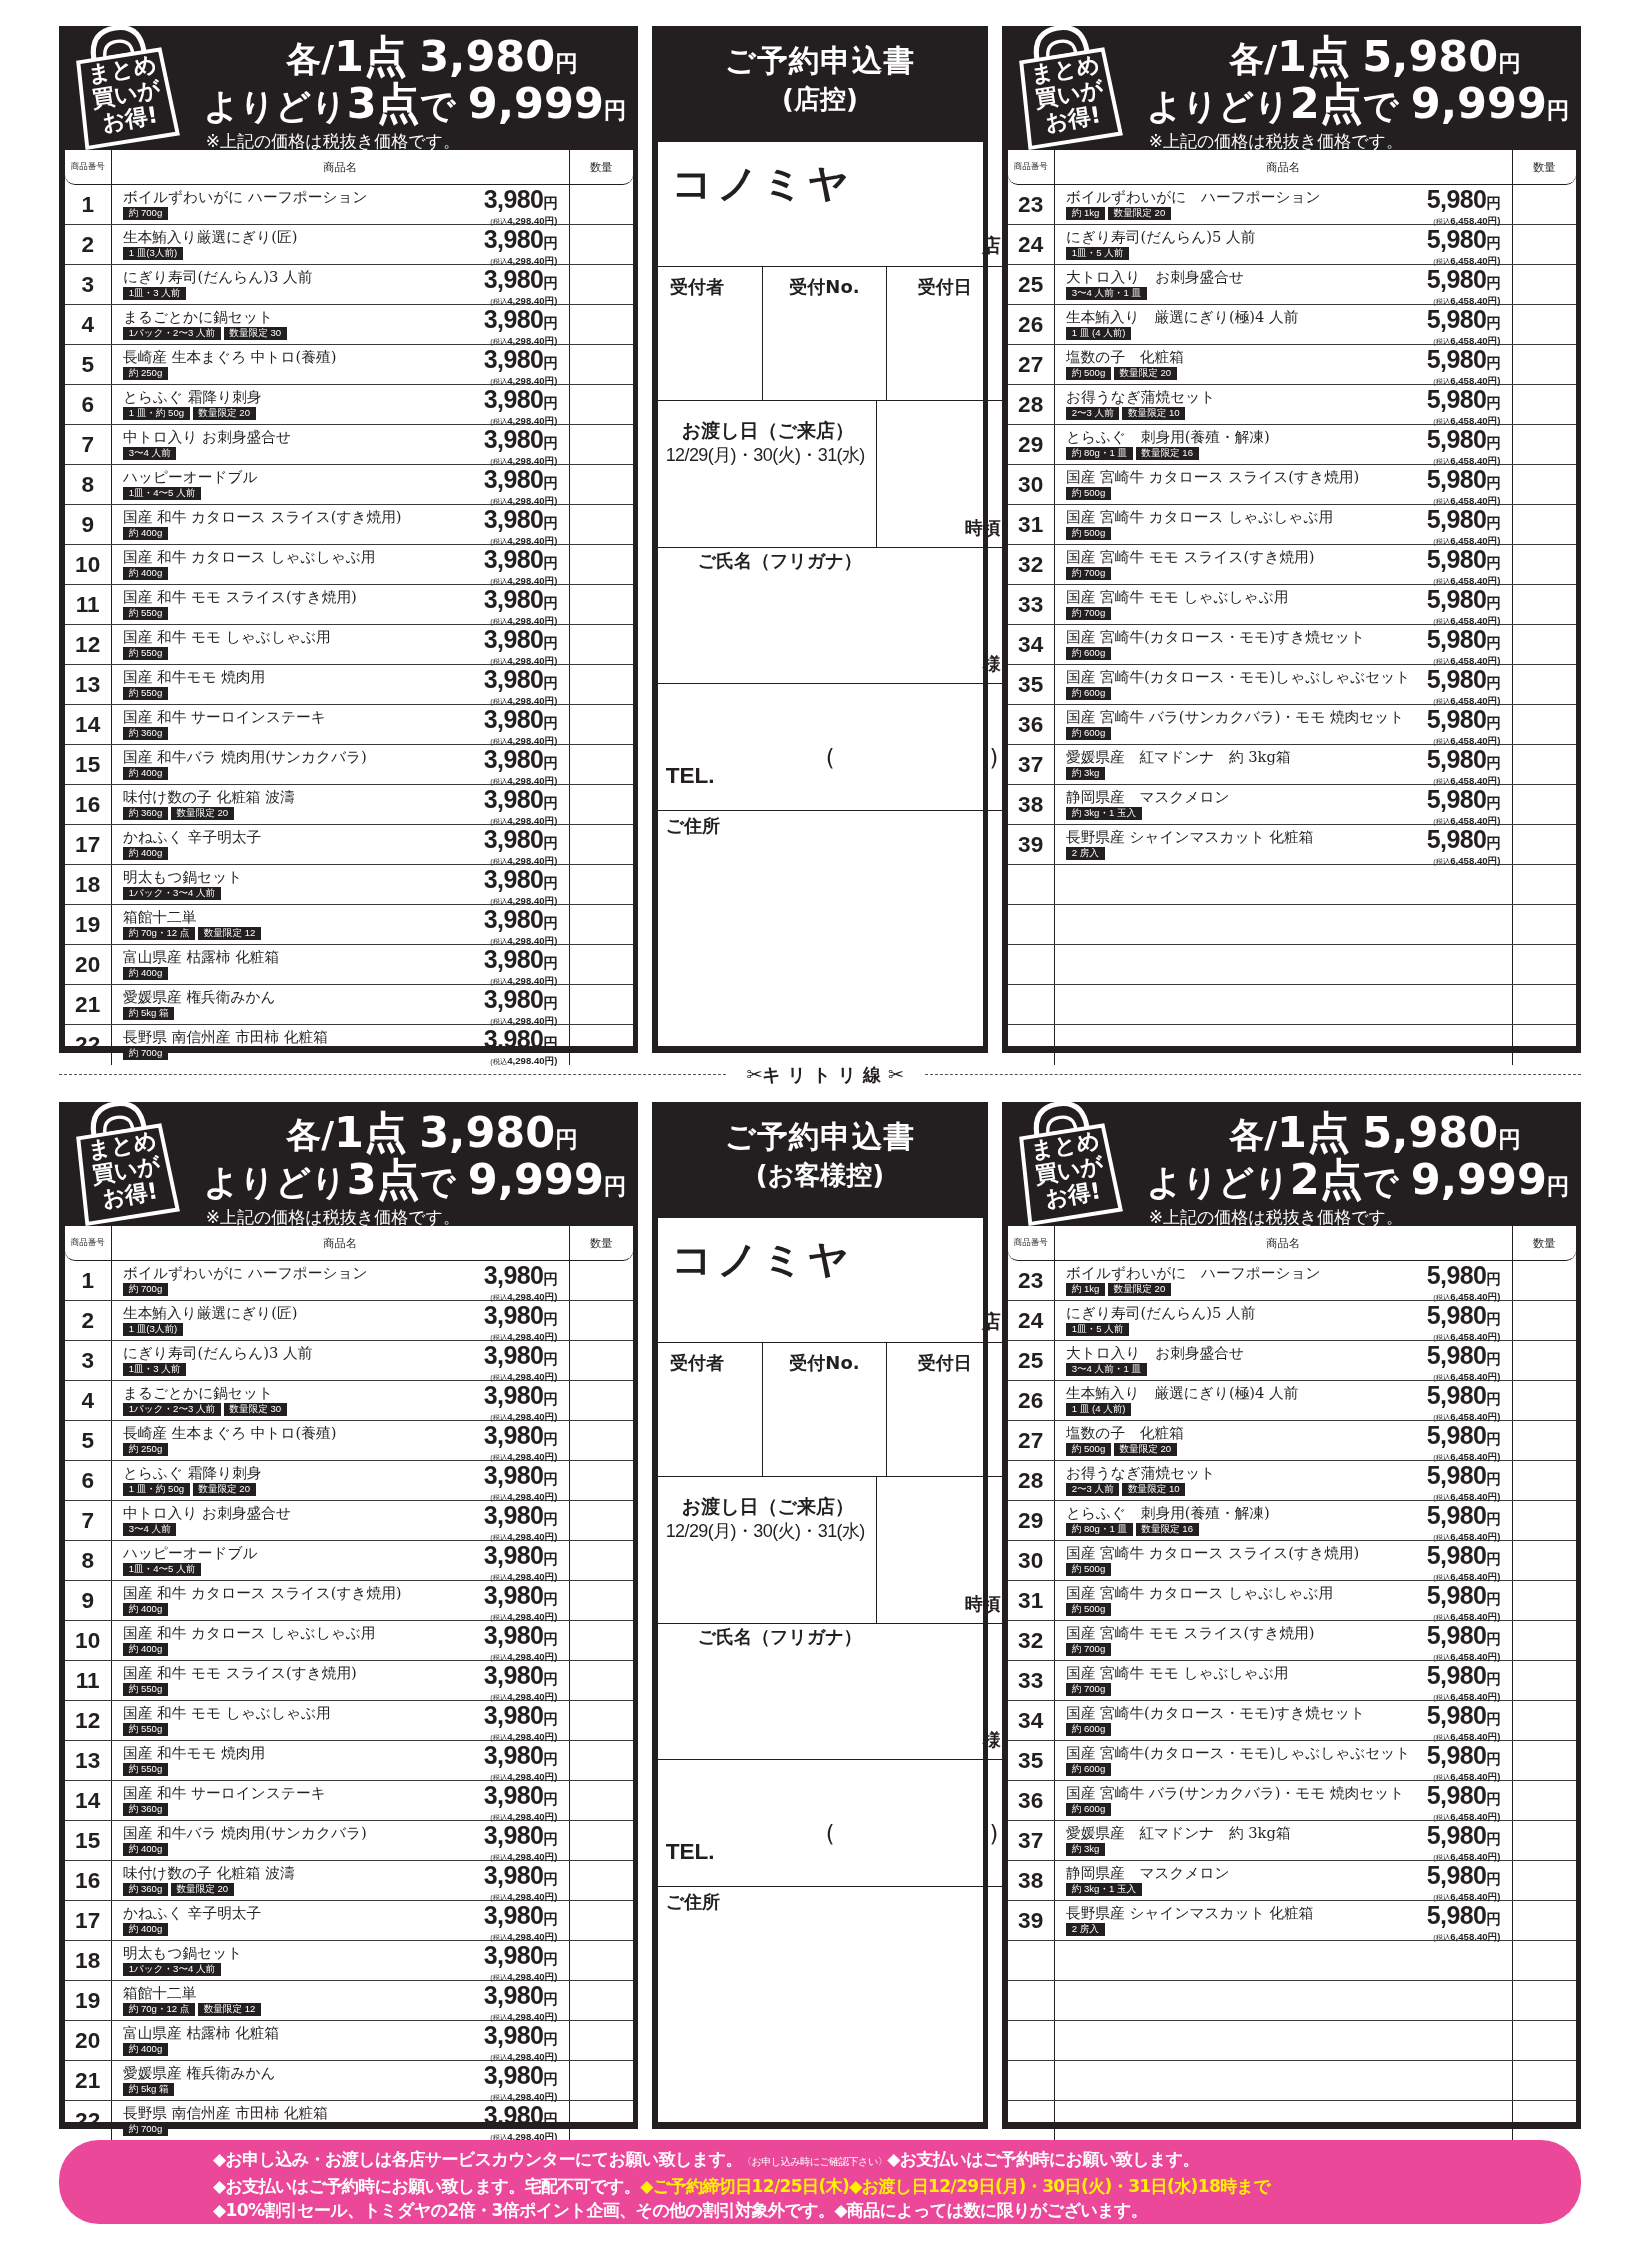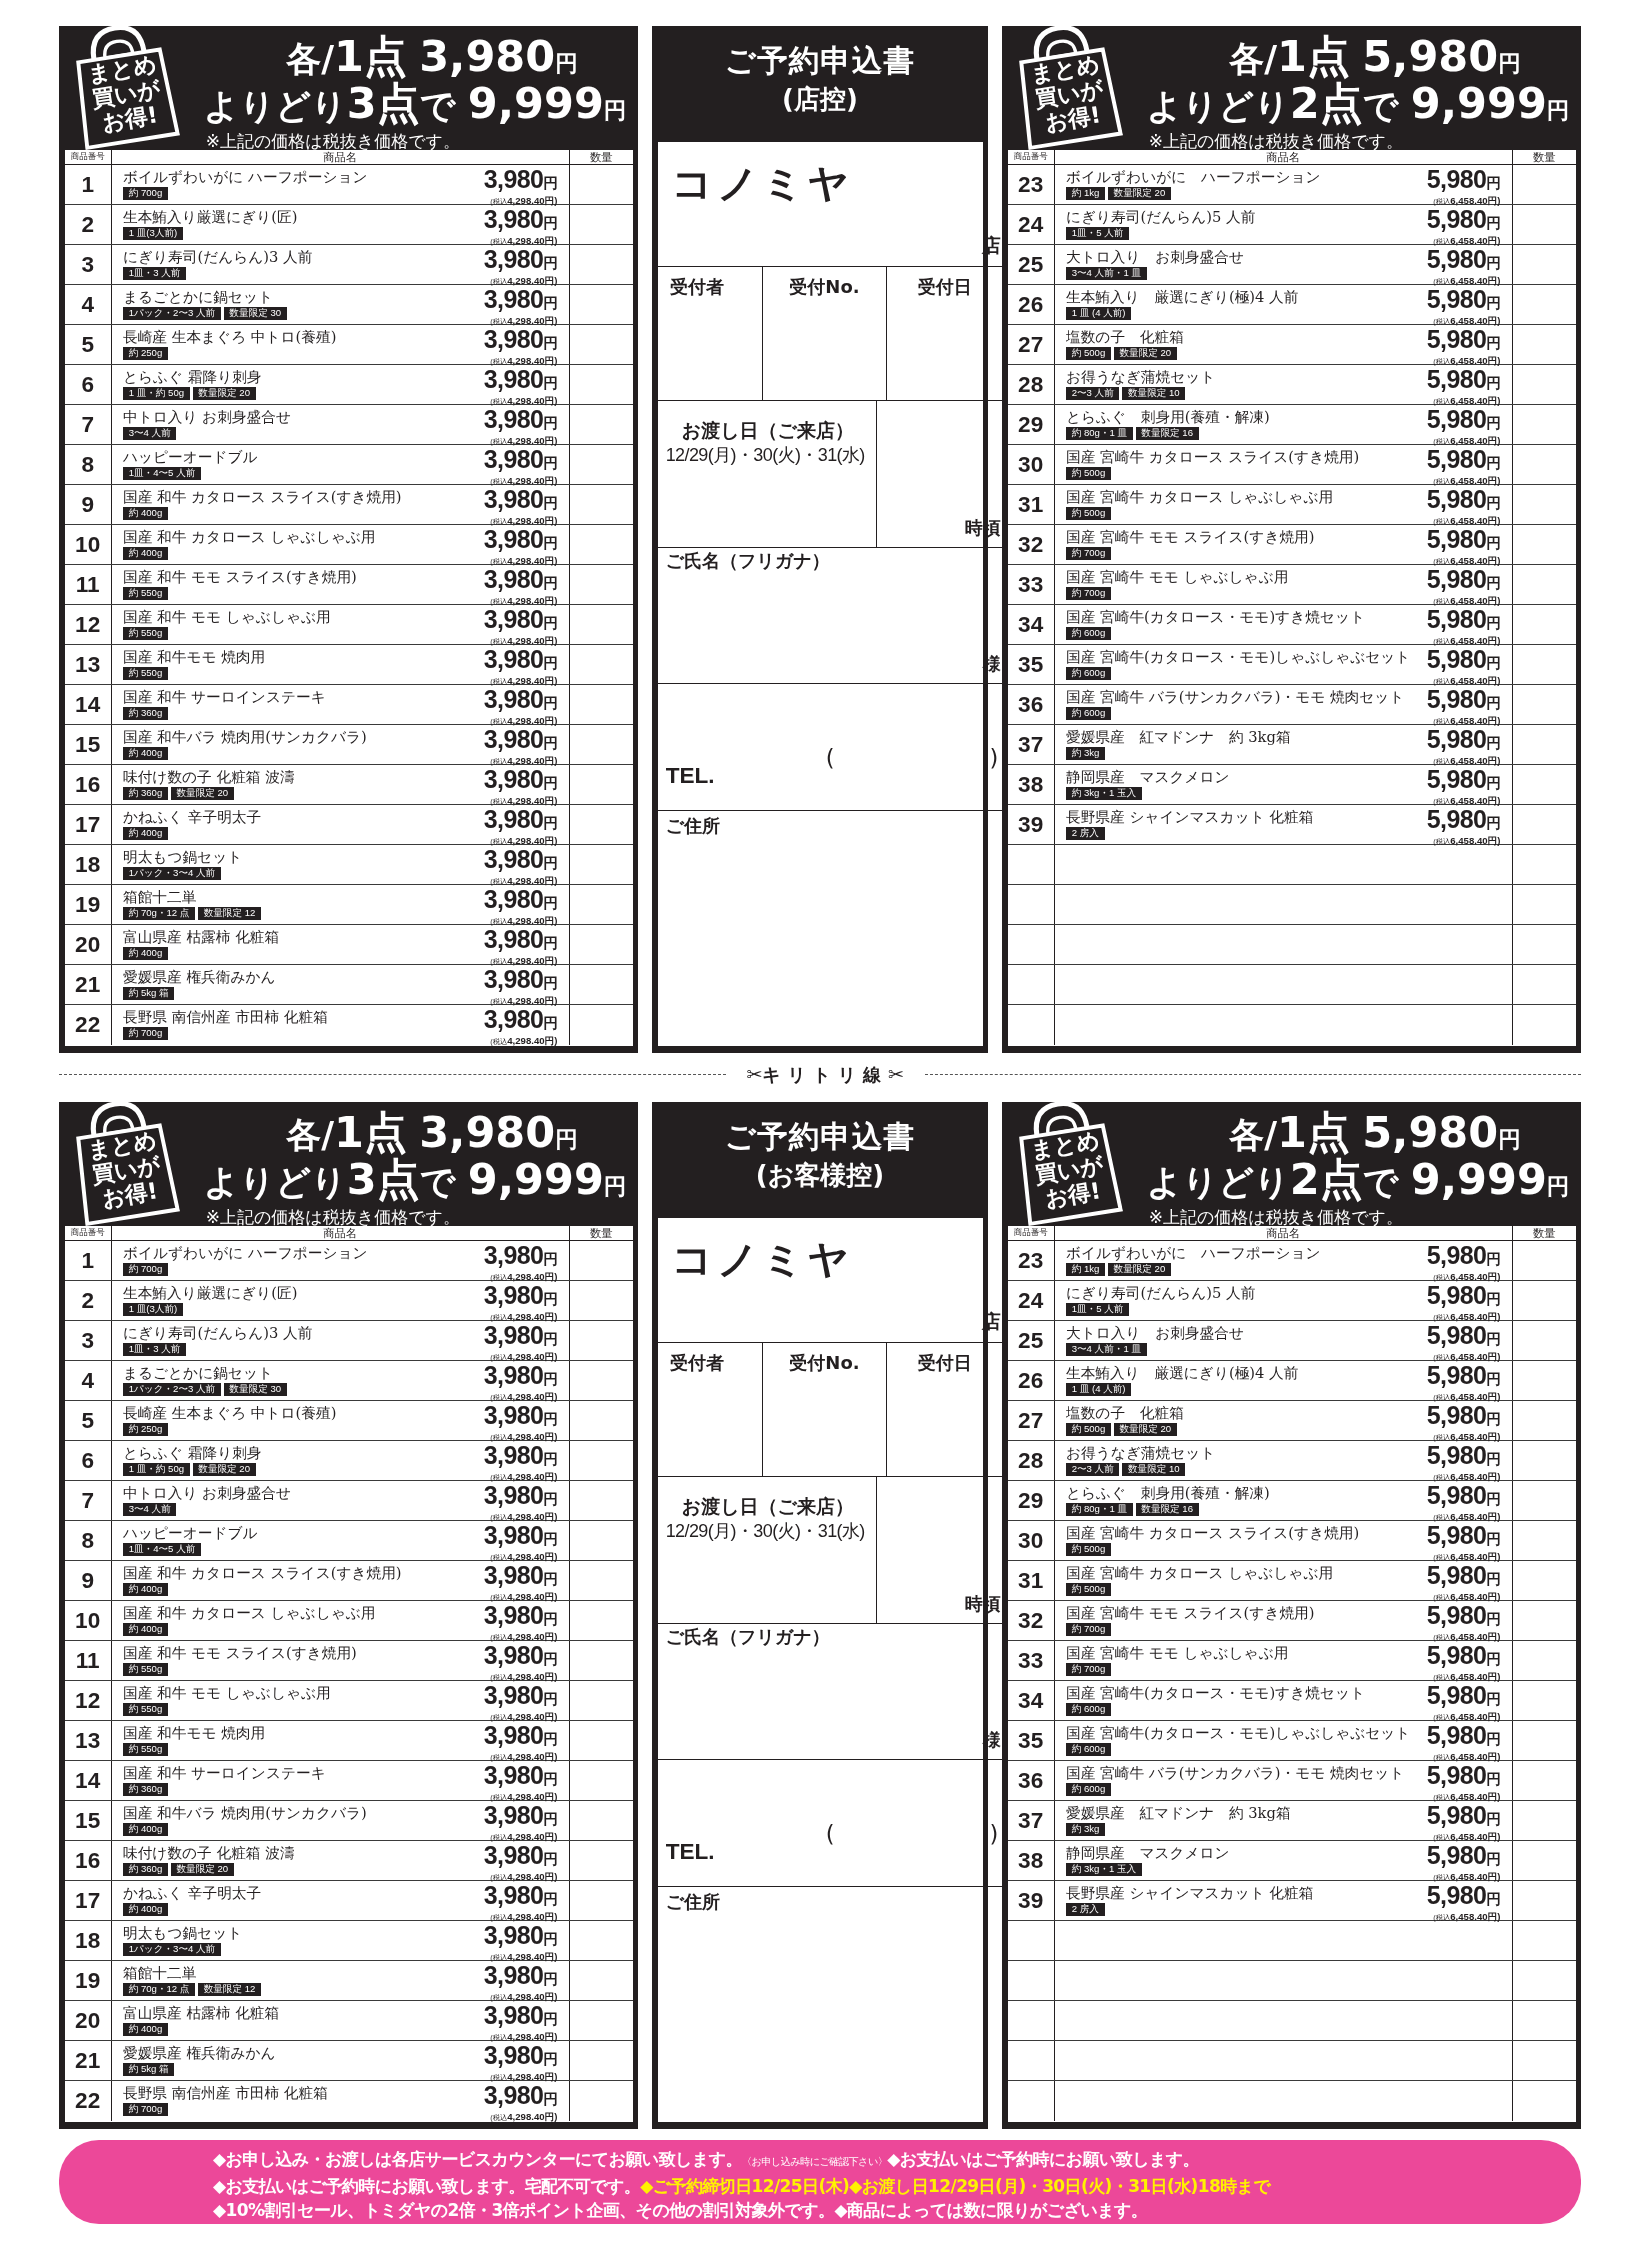--- a/index.html
+++ b/index.html
@@ -21,21 +21,21 @@
   .bag-text { position: absolute; left: 12.4px; top: 41px; width: 73px; color: #fff; font-weight: bold;
               font-size: 22.6px; line-height: 25px; text-align: center; font-family: "DejaVu Sans", sans-serif; }
   .promo-lines { position: absolute; left: 141px; top: 10.2px; width: 430px; color: #fff; font-weight: bold; font-family: "DejaVu Sans", sans-serif; }
   .promo-line1 { text-align: center; font-size: 35px; line-height: 40px; padding-left: 34px; }
   .promo-line2 { text-align: center; font-size: 35px; line-height: 40px; }
   .promo-line1 .big, .promo-line2 .big { font-size: 43px; }
   .promo-line1 .yen, .promo-line2 .yen { font-size: 22.6px; }
   .promo-note { font-size: 17px; line-height: 22.6px; font-weight: normal; padding-left: 5.7px; }
 
   .table { position: absolute; left: 5.7px; top: 124px; width: 568px; height: 896px; background: #fff; }
-  .thead { display: flex; height: 15px; border-bottom: 1.7px solid #231f20; }
+  .thead { display: flex; height: 35px; border-bottom: 1.7px solid #231f20; border-radius: 10px; }
   .thead div { display: flex; align-items: center; justify-content: center; font-size: 11.3px; color: #231f20; }
   .thead .c-no { font-size: 8.5px; }
   .c-no { width: 47px; border-right: 1.7px solid #231f20; }
   .c-name { flex: 1; border-right: 1.7px solid #231f20; position: relative; }
   .c-qty { width: 63px; }
 
   .row { display: flex; height: 40px; border-bottom: 1.1px solid #3a3a3a; }
   .row:last-child { border-bottom: none; }
   .row .c-no { display: flex; align-items: center; justify-content: center; font-size: 22.6px; font-weight: bold; font-family: "Liberation Sans", sans-serif; }
   .row .c-name { padding: 3.4px 0 0 11.3px; }
@@ -61,21 +61,21 @@
   .recv-box { top: 125px; height: 134px; display: flex; gap: 14px; }
   .recv-cell { flex: 1; border-right: 1.7px solid #231f20; font-size: 18px; font-weight: bold; padding: 8px 0 0 12.4px; }
   .recv-cell:last-child { border-right: none; padding-left: 17px; }
   .recv-cell.mid { flex: 1.05; }
   .deliv-box { top: 259px; height: 147px; display: flex; }
   .deliv-left { width: 219px; border-right: 1.7px solid #231f20; padding: 17px 0 0 8px; }
   .deliv-label { font-size: 19px; font-weight: bold; line-height: 25px; margin-left: 16px; }
   .deliv-dates { font-family: "Liberation Sans", sans-serif; font-size: 18px; line-height: 25px; letter-spacing: -0.6px; }
   .deliv-right { flex: 1; position: relative; }
   .time-suffix { position: absolute; right: 9px; bottom: 6.8px; font-size: 18px; font-weight: bold; }
-  .name-box { top: 406px; height: 136px; }
+  .name-box { top: 406px; height: 136px; padding-left: 32px; }
   .name-label { font-size: 18px; font-weight: bold; padding: 0 0 0 8px; line-height: 25px; }
   .name-suffix { position: absolute; right: 9px; bottom: 6.8px; font-size: 18px; font-weight: bold; }
   .tel-box { top: 542px; height: 127px; }
   .tel-label { position: absolute; left: 8px; top: 63px; font-size: 22.6px; font-weight: bold; font-family: "Liberation Sans", sans-serif; margin-top: 16px; }
   .tel-open { position: absolute; left: 168px; top: 61px; font-size: 22.6px; }
   .tel-close { position: absolute; right: 11.3px; top: 61px; font-size: 22.6px; }
   .addr-box { top: 669px; height: 236px; border-bottom: none; }
   .addr-label { font-size: 18px; font-weight: bold; padding: 3.4px 0 0 8px; }
 
   

